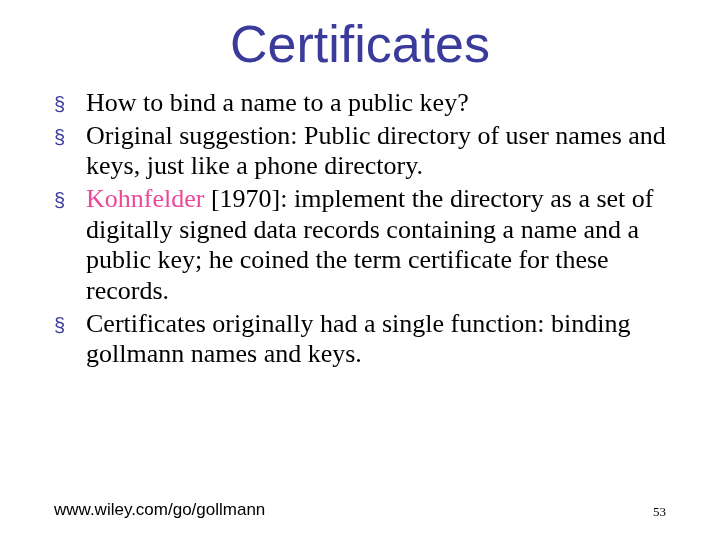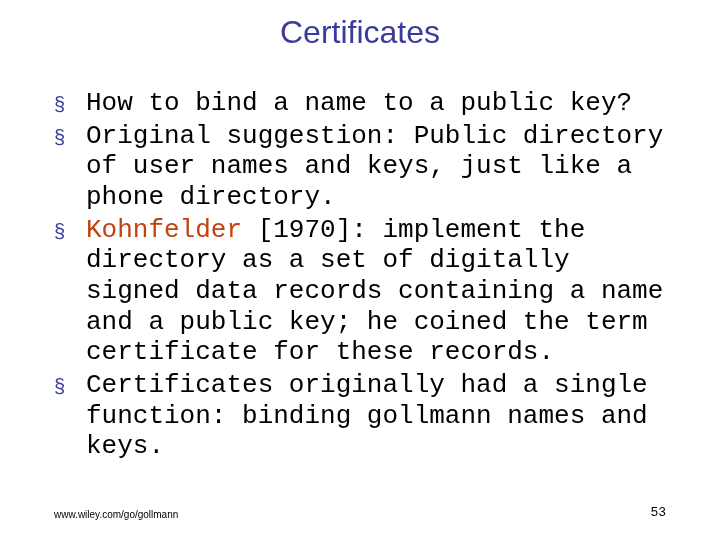--- a/index.html
+++ b/index.html
@@ -18,21 +18,21 @@
     height: 540px;
     box-sizing: border-box;
   }
   .title {
     position: absolute;
     top: 14px;
     left: 0;
     width: 720px;
     text-align: center;
     font-family: Arial, Helvetica, sans-serif;
-    font-size: 32px;
+    font-size: 52px;
     color: #3b3b9b;
   }
   .body {
     position: absolute;
     top: 88px;
     left: 54px;
     width: 612px;
   }
   .item {
     display: flex;
@@ -45,38 +45,37 @@
     flex: 0 0 auto;
     width: 32px;
     text-align: left;
     color: #3b3b9b;
     font-family: Arial, Helvetica, sans-serif;
     font-size: 20px;
     padding-top: 5px;
   }
   .text {
     flex: 1 1 auto;
-    font-family: Liberation Mono, monospace;
   }
   .kf {
-    color: #c2410c;
+    color: #ec4899;
   }
   .footer-left {
     position: absolute;
     bottom: 20px;
     left: 54px;
     font-family: Arial, Helvetica, sans-serif;
-    font-size: 10px;
+    font-size: 17px;
     color: #000000;
   }
   .footer-right {
     position: absolute;
     bottom: 20px;
     right: 54px;
-    font-family: Liberation Mono, monospace;
+    font-family: Liberation Serif, serif;
     font-size: 13px;
     color: #000000;
   }
 </style>
 </head>
 <body>
 
 <div class="slide">
 
   <div class="title">Certificates</div>

